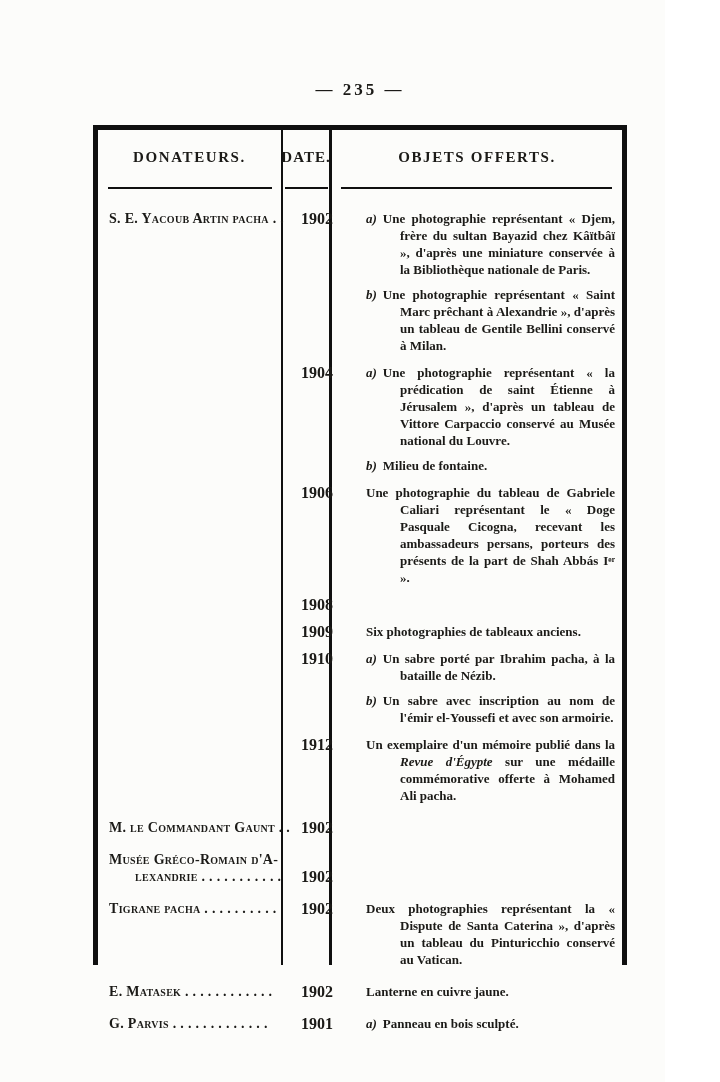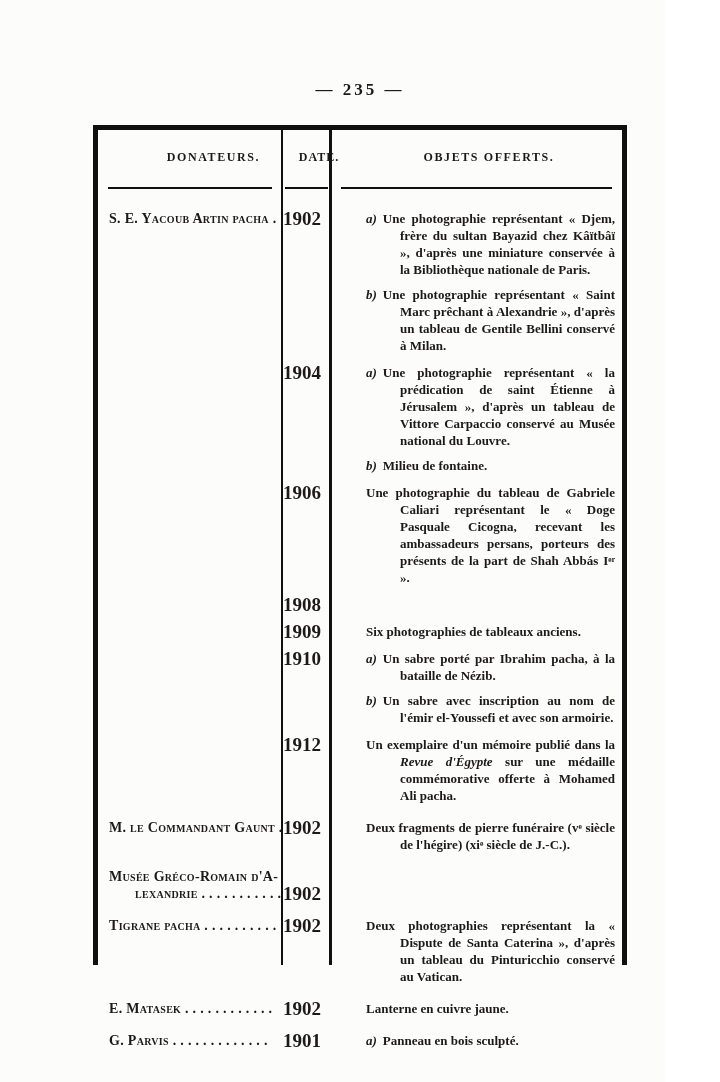--- a/index.html
+++ b/index.html
@@ -6,35 +6,35 @@
   .page{position:relative;width:665px;height:1082px;background:#fcfcfa;
         font-family:"Liberation Serif","DejaVu Serif",serif;color:#1b1a17;overflow:hidden;}
   .pageno{position:absolute;top:80px;left:0;width:720px;text-align:center;
           font-weight:bold;font-size:17px;letter-spacing:3px;}
   .frame{position:absolute;left:93px;top:125px;width:534px;height:840px;
          border:5px solid #101010;border-bottom:none;box-sizing:border-box;}
   .sep{position:absolute;top:0;bottom:0;background:#101010;}
   .sep1{left:183px;width:2px;}
   .sep2{left:231px;width:3px;}
   .th{position:absolute;top:0;height:54px;display:flex;align-items:center;justify-content:center;
-      font-weight:bold;font-size:12px;letter-spacing:1.6px;margin-left:24px;}
+      font-weight:bold;font-size:15px;letter-spacing:1.6px;}
   .th-donor{left:0;width:183px;}
-  .th-date{left:174px;width:46px;letter-spacing:1px;}
+  .th-date{left:185px;width:46px;letter-spacing:1px;}
   .th-obj{left:234px;right:0;}
   .hrule{position:absolute;top:57px;height:2px;background:#101010;}
   .hr-donor{left:10px;width:164px;}
   .hr-date{left:187px;width:43px;}
   .hr-obj{left:243px;width:271px;}
   .tbody{position:absolute;top:70px;left:0;right:0;padding-top:10px;}
   .entry{display:grid;grid-template-columns:185px 50px 1fr;margin-bottom:10px;}
   .group{margin-bottom:15px;}
   .donor{font-variant:small-caps;font-weight:bold;font-size:14px;letter-spacing:.3px;
          padding-left:11px;white-space:nowrap;line-height:17px;}
   .donor-cont{padding-left:26px;}
-  .date{text-align:left;font-size:19px;font-weight:bold;line-height:17px;}
+  .date{text-align:right;font-size:16px;font-weight:bold;line-height:17px;}
   .objects{padding:0 7px 0 9px;margin-left:24px;}
   .item{font-size:13px;font-weight:bold;line-height:17px;text-align:justify;
         padding-left:34px;text-indent:-34px;margin:0 0 8px 0;}
   .item:last-child{margin-bottom:0;}
   .marker{font-style:italic;padding-right:6px;}
   .pad1{padding-top:17px;}
 </style>
 </head>
 <body>
 
@@ -104,23 +104,20 @@
           <div class="objects">
             <p class="item"><span>Un exemplaire d'un mémoire publié dans la </span><i>Revue d'Égypte</i><span> sur une médaille commémorative offerte à Mohamed Ali pacha.</span></p>
           </div>
         </div>
       </div>
 
       <div class="group">
         <div class="entry">
           <div class="donor">M. le Commandant Gaunt . .</div>
           <div class="date">1902</div>
-          <div class="objects">
-            <p class="item"><span>Deux fragments de pierre funéraire (vᵉ siècle de l'hégire) (xiᵉ siècle de J.-C.).</span></p>
-          </div>
         </div>
       </div>
 
       <div class="group">
         <div class="entry">
           <div class="donor">
             <div>Musée Gréco-Romain d'A-</div>
             <div class="donor-cont">lexandrie . . . . . . . . . . .</div>
           </div>
           <div class="date pad1">1902</div>

